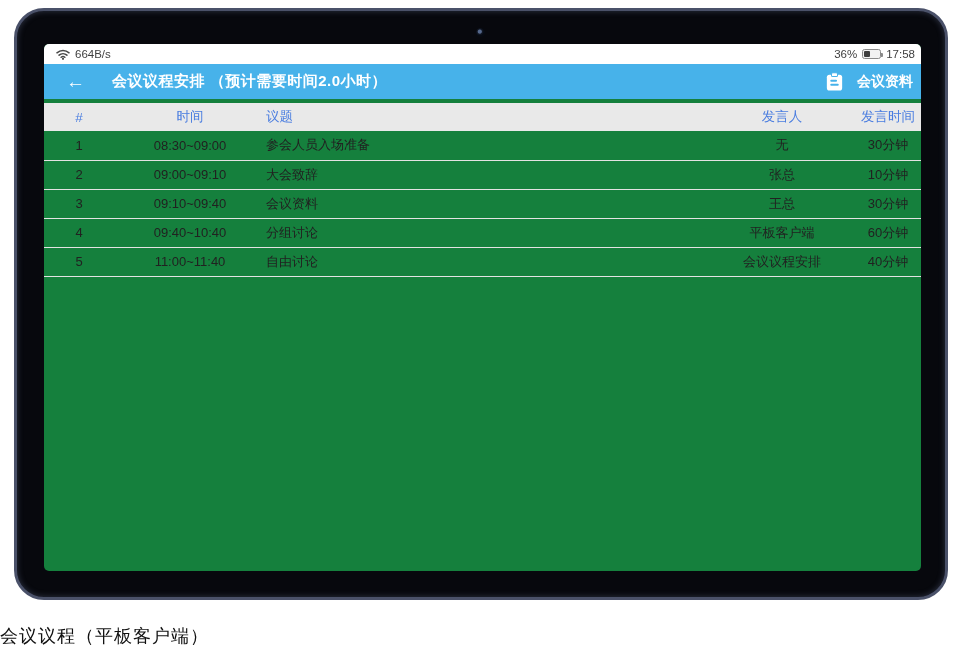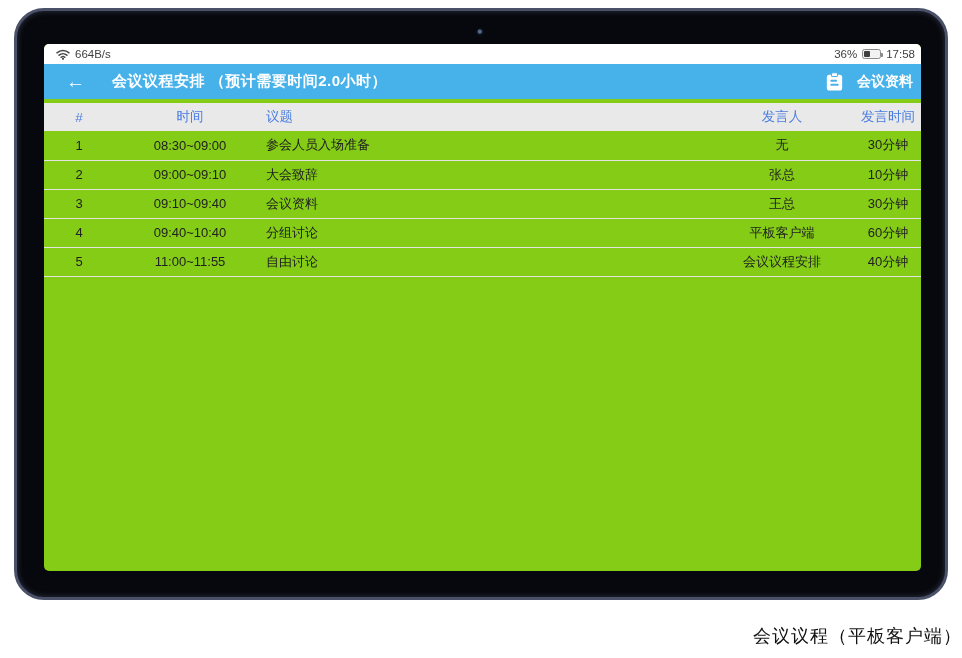--- a/index.html
+++ b/index.html
@@ -16,21 +16,21 @@
     border-radius: 30px;
     box-shadow: inset 0 0 6px rgba(120,135,175,.35);
   }
   .camera {
     position: absolute; left: 50%; top: 17px; width: 9px; height: 9px; margin-left: -5px;
     border-radius: 50%;
     background: radial-gradient(circle at 42% 40%, #55688c 0 1.6px, #141a28 2.5px, #060a12 4px);
   }
   .screen {
     position: absolute; left: 27px; top: 33px; right: 24px; bottom: 26px;
-    background: #84cc16; border-radius: 5px; overflow: hidden;
+    background: #15803d; border-radius: 5px; overflow: hidden;
   }
 
   
   .status-bar {
     height: 20px; display: flex; align-items: center; justify-content: space-between;
     padding: 0 6px 0 12px; font-size: 11.5px; color: #3f3f3f; background: #ffffff;
   }
   .sb-left, .sb-right { display: flex; align-items: center; gap: 5px; }
   .battery-shell {
     position: relative; width: 19px; height: 10px; border: 1px solid #8a8a8a;
@@ -63,21 +63,21 @@
   }
   table.agenda th.col2 { text-align: left; margin-left: 28px; }
   table.agenda td {
     height: 29px; font-size: 13px; color: #212121; text-align: center;
     border-bottom: 1px solid #e3e3e3; white-space: nowrap; overflow: hidden;
   }
   table.agenda td.col2 { text-align: left; }
 
   
   .caption {
-    position: absolute; left: 0; top: 624px; width: 962px; text-align: right;
+    position: absolute; left: 0; top: 624px; width: 962px; text-align: left;
     font-family: "Liberation Serif", "DejaVu Serif", serif;
     font-size: 18px; color: #101010; letter-spacing: 1px;
   }
 
   .icon-svg { display: block; }
 </style>
 </head>
 <body>
 
 <div class="stage">
@@ -168,21 +168,21 @@
             </tr>
             <tr>
               <td class="col0">4</td>
               <td class="col1">09:40~10:40</td>
               <td class="col2">分组讨论</td>
               <td class="col3">平板客户端</td>
               <td class="col4">60分钟</td>
             </tr>
             <tr>
               <td class="col0">5</td>
-              <td class="col1">11:00~11:55</td>
+              <td class="col1">11:00~11:40</td>
               <td class="col2">自由讨论</td>
               <td class="col3">会议议程安排</td>
               <td class="col4">40分钟</td>
             </tr>
           </tbody>
       </table>
 
     </div>
   </div>
 

